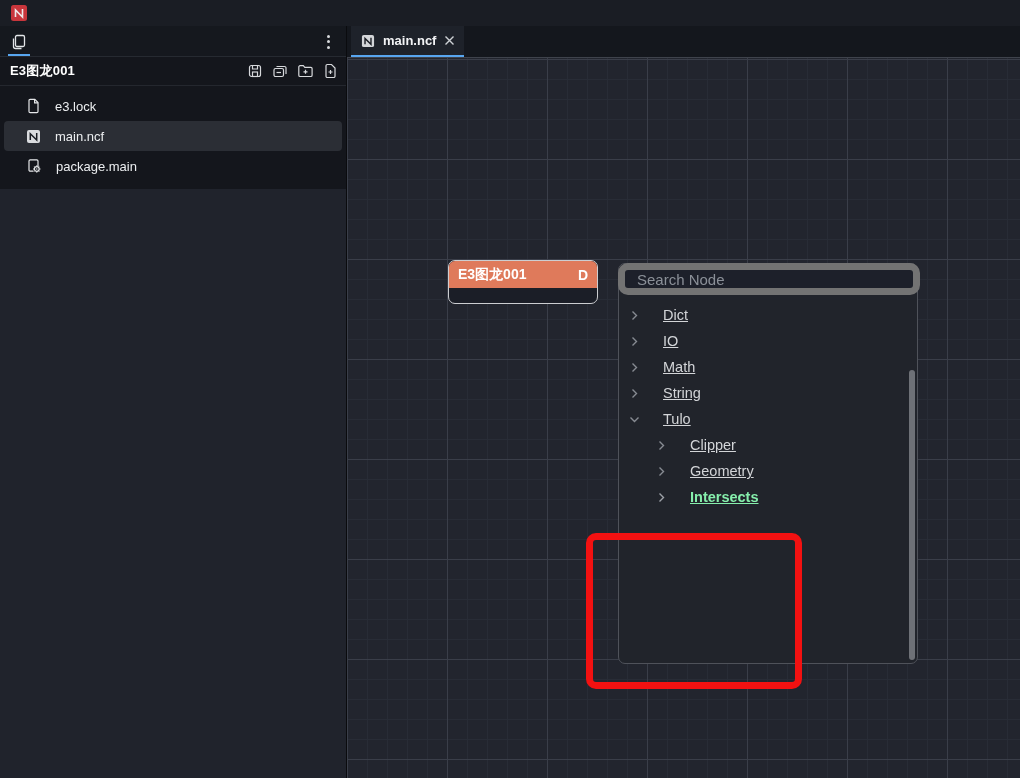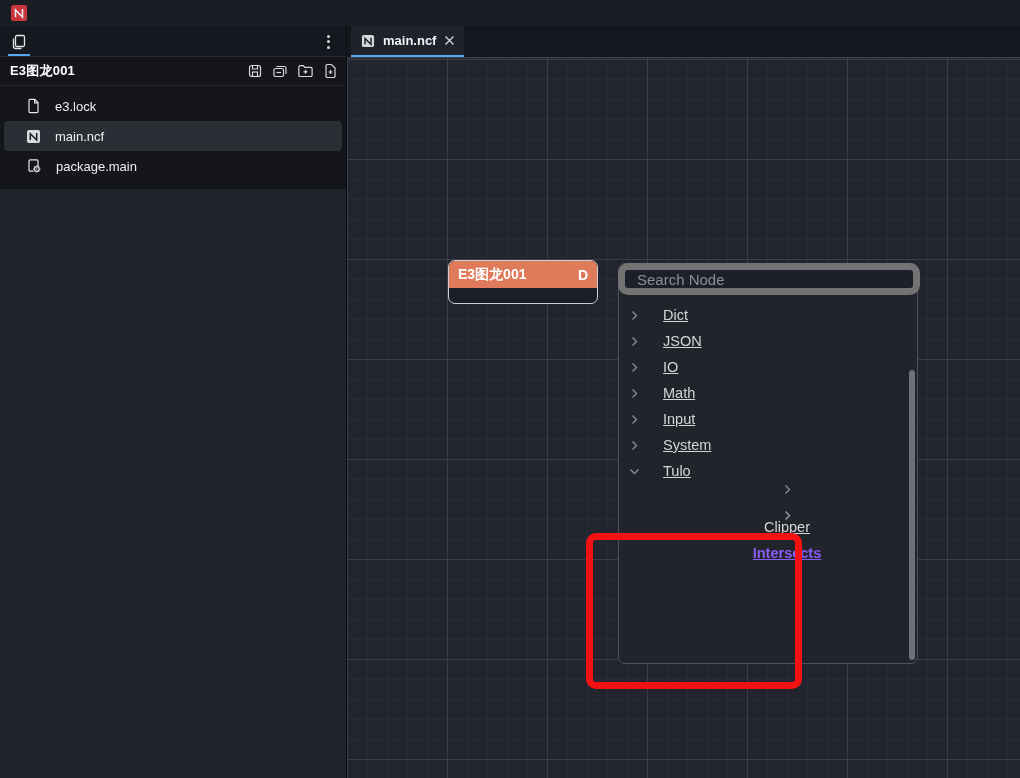--- a/index.html
+++ b/index.html
@@ -54,22 +54,22 @@
   .node-header { height:27px; background:#df7a5b; display:flex; align-items:center; padding:0 9px; }
   .node-title { font-size:14px; font-weight:bold; color:#ffffff; flex:1; }
   .node-badge { font-size:14px; font-weight:bold; color:#ffffff; }
 
   
   .search-panel { position:absolute; left:271px; top:205px; width:300px; height:401px; background:#21242b; border:1px solid #4f525a; border-radius:7px; }
   .search-input { position:absolute; left:-1px; top:-1px; width:302px; height:32px; background:#1d202a; border:7px solid #737373; border-radius:10px; color:#e8eaec; font-size:15px; padding:0 12px; outline:none; font-family:inherit; }
   .search-input::placeholder { color:#8b9098; }
   .node-tree { position:absolute; left:0; top:38px; width:298px; }
   .tree-row { height:26px; display:flex; align-items:center; gap:24px; padding-left:11px; font-size:14.5px; color:#d3d5d8; cursor:pointer;text-decoration:underline; }
-  .tree-row.indent { padding-left:38px;flex-direction:column; }
-  .tree-row.hl { color:#8b5cf6; font-weight:bold; }
+  .tree-row.indent { padding-left:38px; }
+  .tree-row.hl { color:#86efac; font-weight:bold; }
   .chev { display:flex; width:9px; justify-content:center; }
   .chev.down svg { transform:rotate(90deg); }
   .scroll-thumb { position:absolute; right:2px; top:106px; width:6px; height:290px; background:#6e7177; border-radius:3px; cursor:pointer; }
 
   
   .annotation { position:absolute; left:239px; top:475px; width:216px; height:156px; border:7px solid #f31111; border-radius:10px; z-index:20; pointer-events:none; }
 </style>
 </head>
 <body>
 
@@ -204,70 +204,62 @@
             </svg>
           </span>
         <span>Dict</span>
       </div>
       <div class="tree-row">
         <span class="chev">
             <svg width="7" height="11" viewBox="0 0 7 11" fill="none" stroke="#878b92" stroke-width="1.4">
               <path d="M1.5 1.5 l4 4 -4 4"></path>
             </svg>
           </span>
-        <span>JSON</span>
-      </div>
-      <div class="tree-row">
-        <span class="chev">
-            <svg width="7" height="11" viewBox="0 0 7 11" fill="none" stroke="#878b92" stroke-width="1.4">
-              <path d="M1.5 1.5 l4 4 -4 4"></path>
-            </svg>
-          </span>
         <span>IO</span>
       </div>
       <div class="tree-row">
         <span class="chev">
             <svg width="7" height="11" viewBox="0 0 7 11" fill="none" stroke="#878b92" stroke-width="1.4">
               <path d="M1.5 1.5 l4 4 -4 4"></path>
             </svg>
           </span>
         <span>Math</span>
       </div>
       <div class="tree-row">
         <span class="chev">
             <svg width="7" height="11" viewBox="0 0 7 11" fill="none" stroke="#878b92" stroke-width="1.4">
               <path d="M1.5 1.5 l4 4 -4 4"></path>
             </svg>
           </span>
-        <span>Input</span>
-      </div>
-      <div class="tree-row">
-        <span class="chev">
-            <svg width="7" height="11" viewBox="0 0 7 11" fill="none" stroke="#878b92" stroke-width="1.4">
-              <path d="M1.5 1.5 l4 4 -4 4"></path>
-            </svg>
-          </span>
-        <span>System</span>
+        <span>String</span>
       </div>
       <div class="tree-row">
         <span class="chev down">
             <svg width="7" height="11" viewBox="0 0 7 11" fill="none" stroke="#878b92" stroke-width="1.4">
               <path d="M1.5 1.5 l4 4 -4 4"></path>
             </svg>
           </span>
         <span>Tulo</span>
       </div>
       <div class="tree-row indent">
         <span class="chev">
             <svg width="7" height="11" viewBox="0 0 7 11" fill="none" stroke="#878b92" stroke-width="1.4">
               <path d="M1.5 1.5 l4 4 -4 4"></path>
             </svg>
           </span>
         <span>Clipper</span>
       </div>
+      <div class="tree-row indent">
+        <span class="chev">
+            <svg width="7" height="11" viewBox="0 0 7 11" fill="none" stroke="#878b92" stroke-width="1.4">
+              <path d="M1.5 1.5 l4 4 -4 4"></path>
+            </svg>
+          </span>
+        <span>Geometry</span>
+      </div>
       <div class="tree-row indent hl">
         <span class="chev">
             <svg width="7" height="11" viewBox="0 0 7 11" fill="none" stroke="#9da1a8" stroke-width="1.4">
               <path d="M1.5 1.5 l4 4 -4 4"></path>
             </svg>
           </span>
         <span>Intersects</span>
       </div>
 
     </div>

